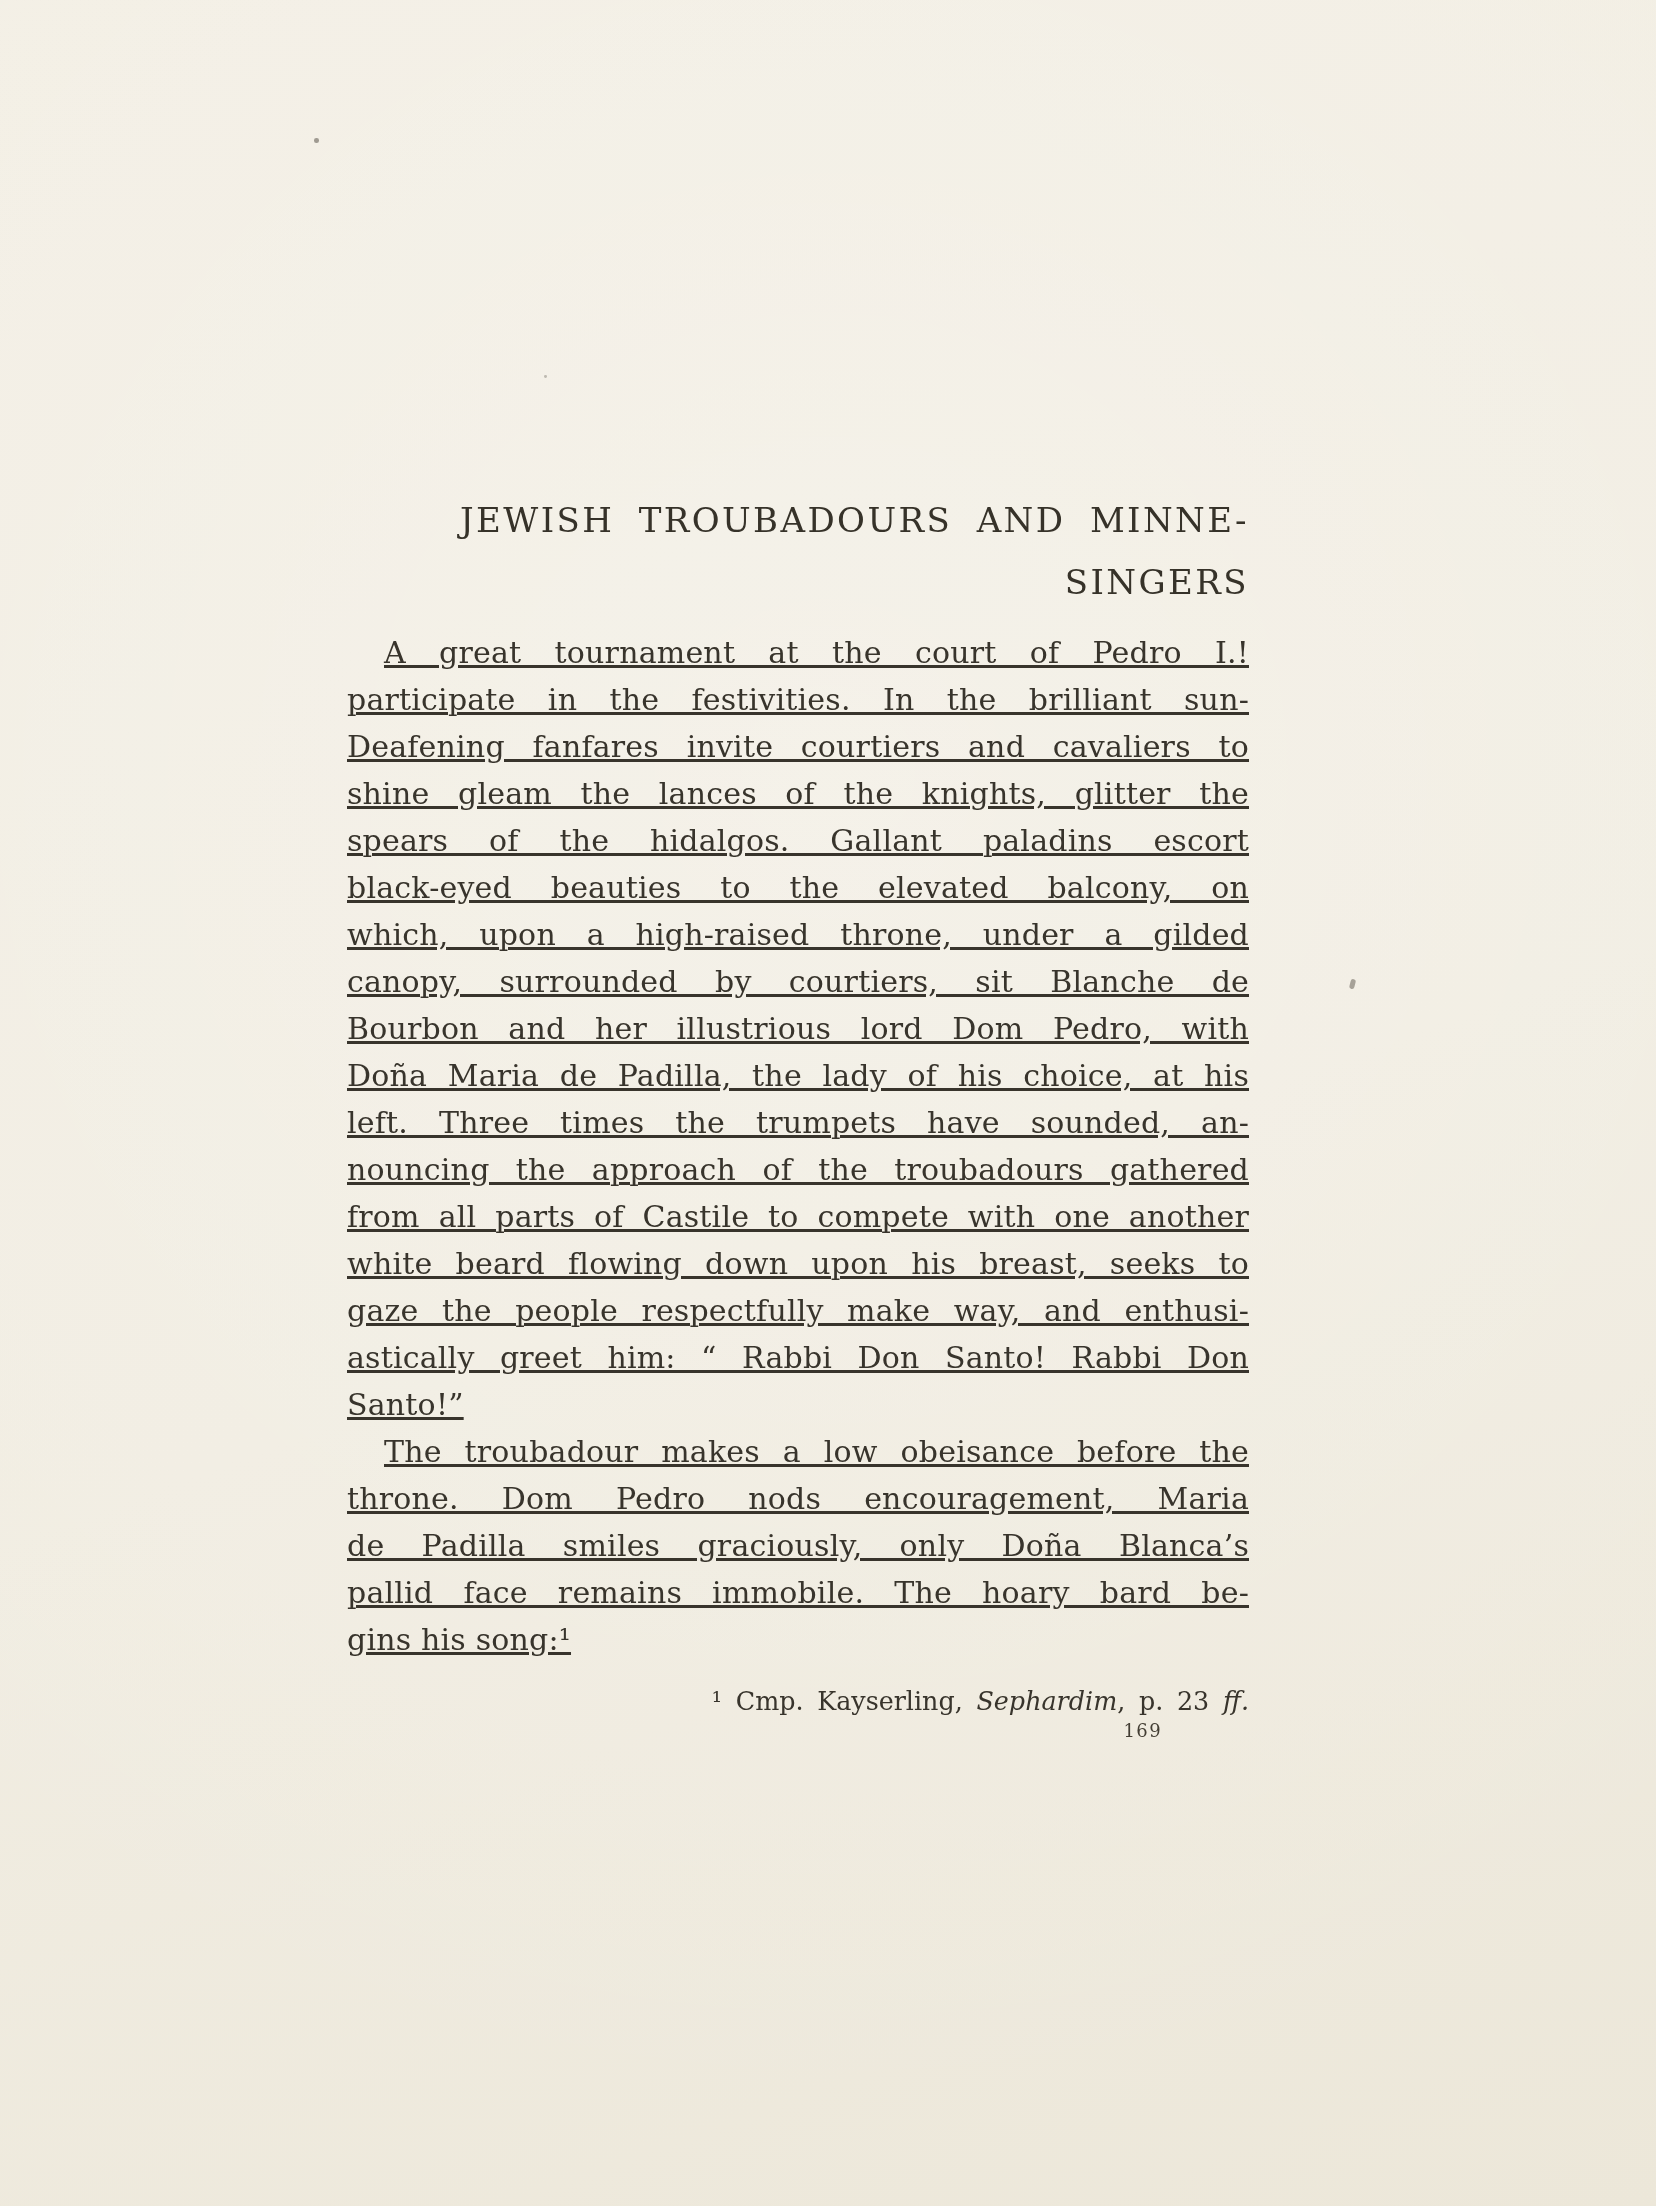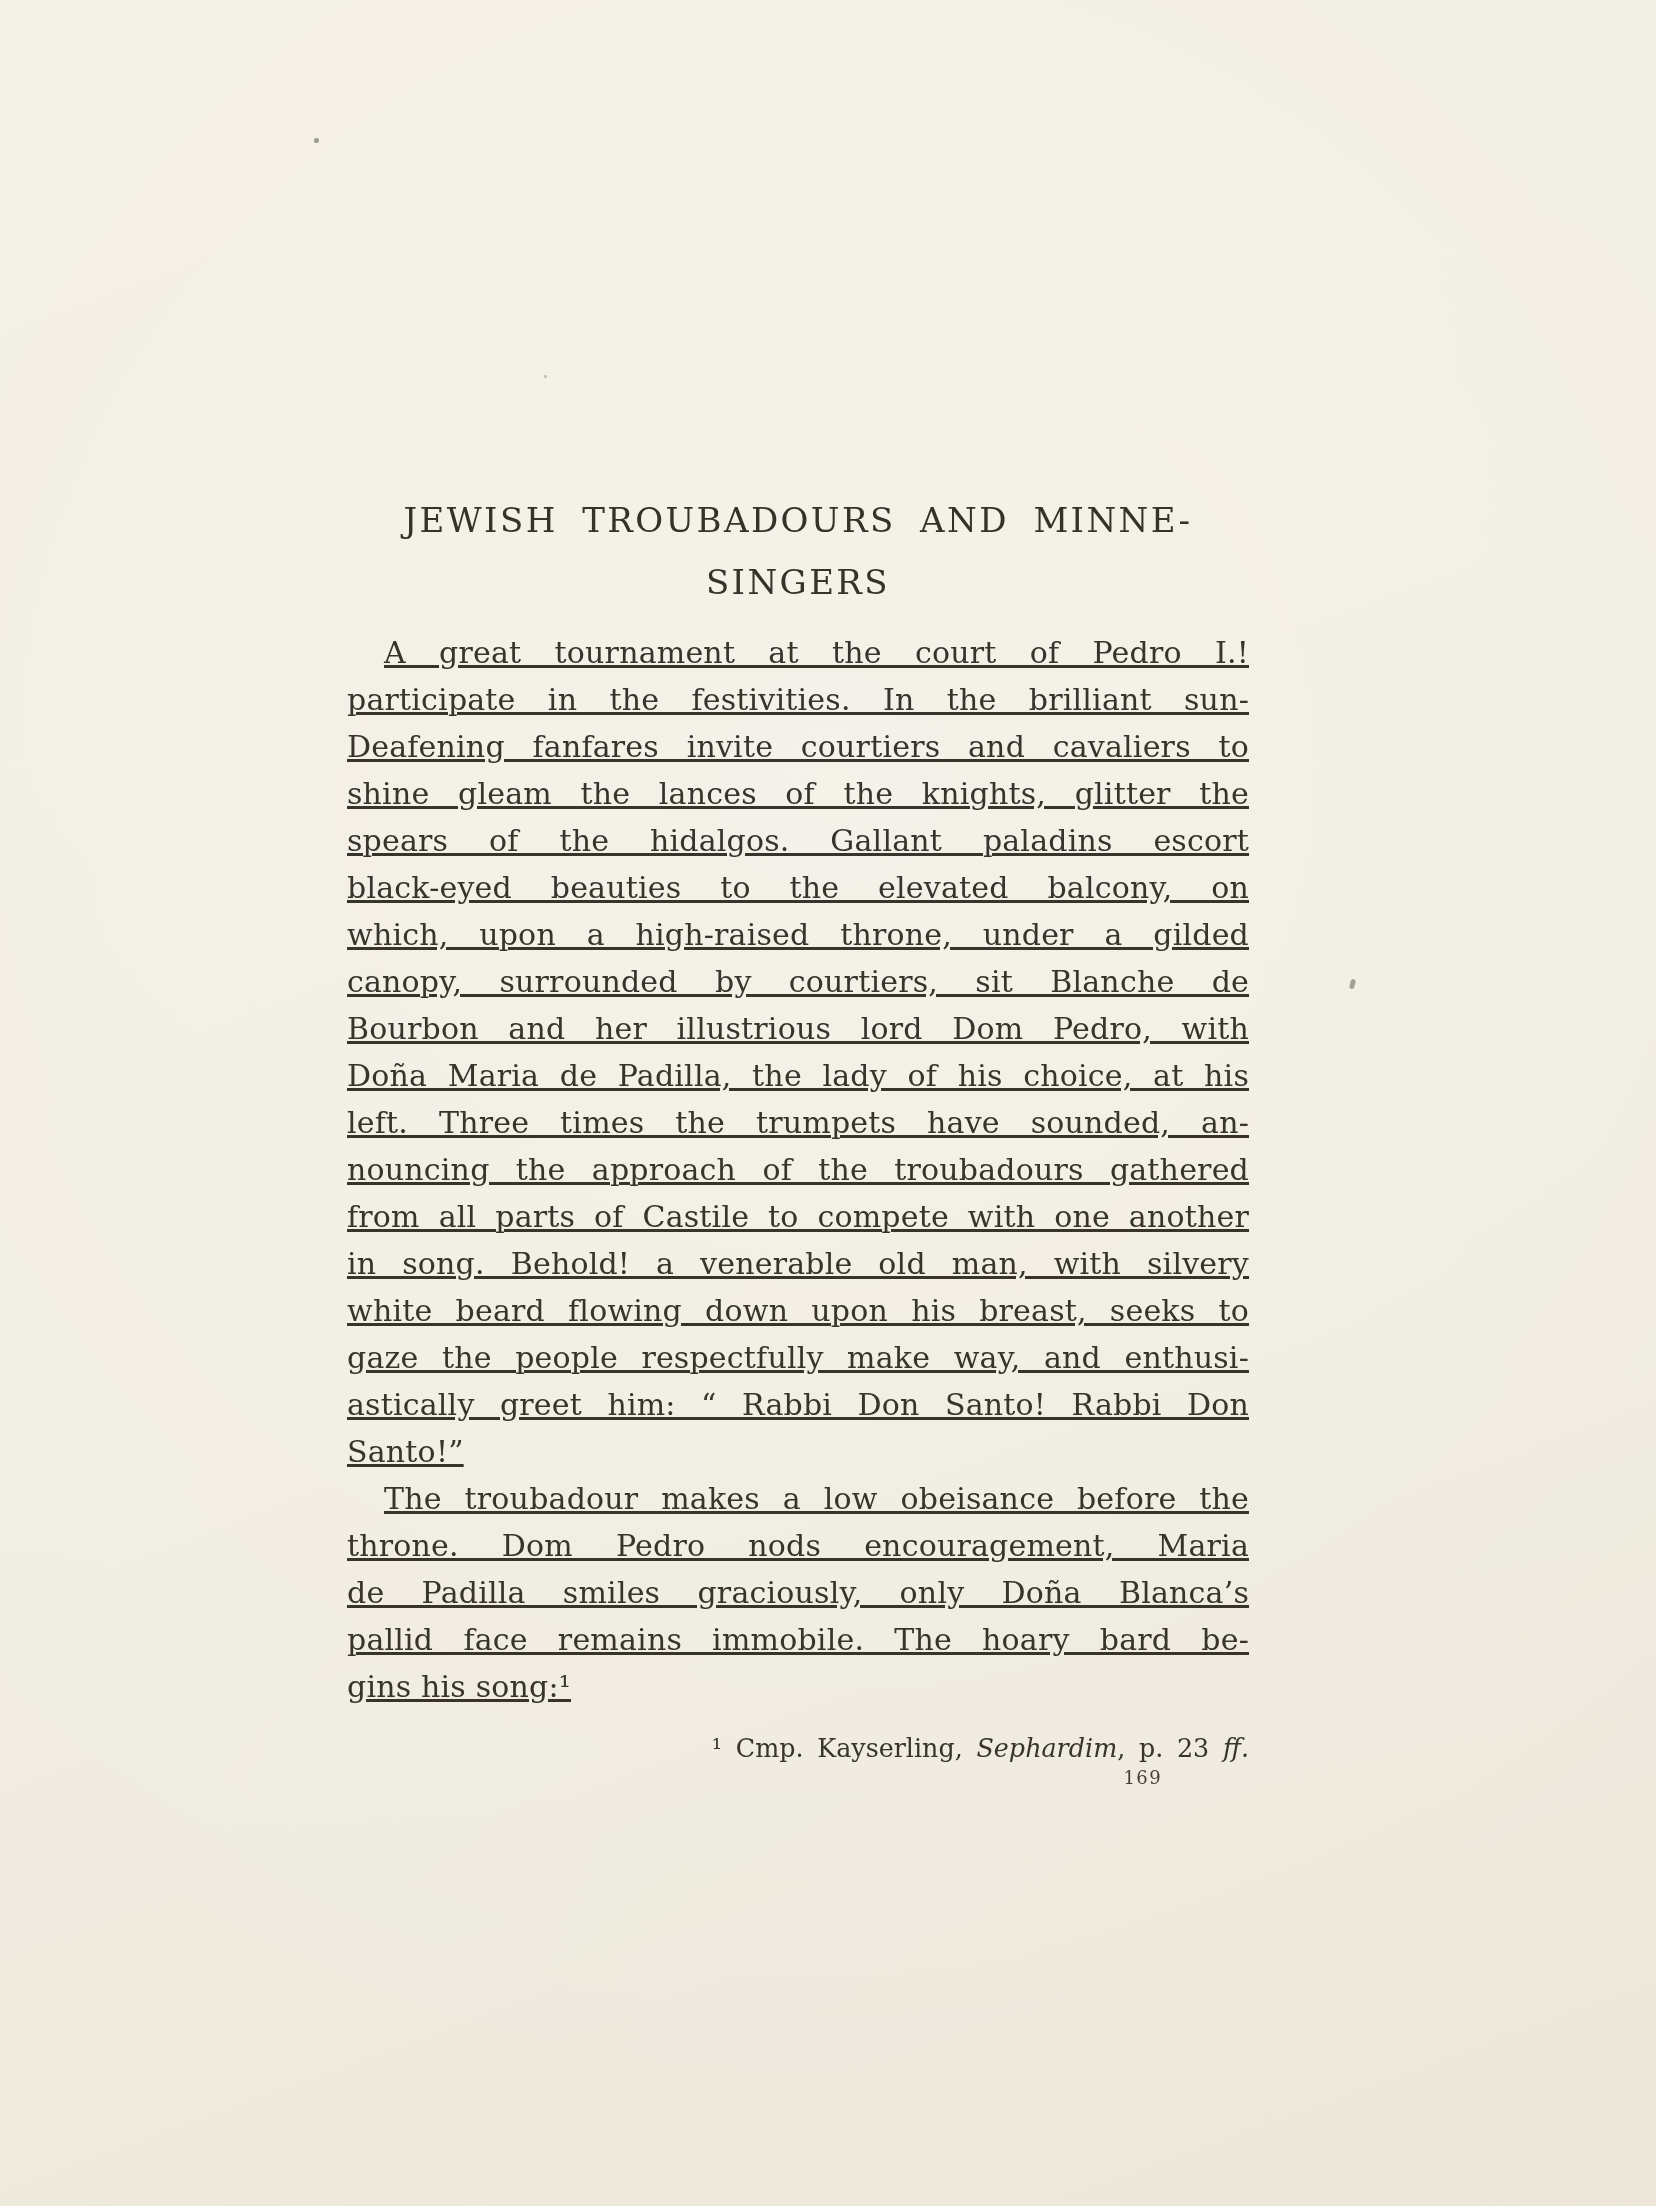--- a/index.html
+++ b/index.html
@@ -18,21 +18,21 @@
       radial-gradient(120% 90% at 50% 35%, rgba(255,255,255,0.22), rgba(0,0,0,0) 70%),
       linear-gradient(160deg, #f3efe5 0%, #f1ede2 55%, #ece7d9 100%);
   }
   .text-block {
     position: absolute;
     left: 347px;
     top: 489px;
     width: 902px;
   }
   .title {
-    text-align: center;
+    text-align: right;
     font-size: 34px;
     line-height: 62px;
     letter-spacing: 2.4px;
     word-spacing: 11.3px;
     color: #363229;
   }
   .body {
     margin-top: 16px;
     font-size: 30px;
     line-height: 47px;
@@ -98,21 +98,20 @@
         <div class="line">shine gleam the lances of the knights, glitter the</div>
         <div class="line">spears of the hidalgos. Gallant paladins escort</div>
         <div class="line">black-eyed beauties to the elevated balcony, on</div>
         <div class="line">which, upon a high-raised throne, under a gilded</div>
         <div class="line">canopy, surrounded by courtiers, sit Blanche de</div>
         <div class="line">Bourbon and her illustrious lord Dom Pedro, with</div>
         <div class="line">Doña Maria de Padilla, the lady of his choice, at his</div>
         <div class="line">left. Three times the trumpets have sounded, an-</div>
         <div class="line">nouncing the approach of the troubadours gathered</div>
         <div class="line">from all parts of Castile to compete with one another</div>
-        <div class="line">in song. Behold! a venerable old man, with silvery</div>
         <div class="line">white beard flowing down upon his breast, seeks to</div>
         <div class="line">gaze the people respectfully make way, and enthusi-</div>
         <div class="line">astically greet him: “ Rabbi Don Santo! Rabbi Don</div>
         <div class="line last">Santo!”</div>
         <div class="line indent">The troubadour makes a low obeisance before the</div>
         <div class="line">throne. Dom Pedro nods encouragement, Maria</div>
         <div class="line">de Padilla smiles graciously, only Doña Blanca’s</div>
         <div class="line">pallid face remains immobile. The hoary bard be-</div>
         <div class="line last">gins his song:¹</div>
       </div>

